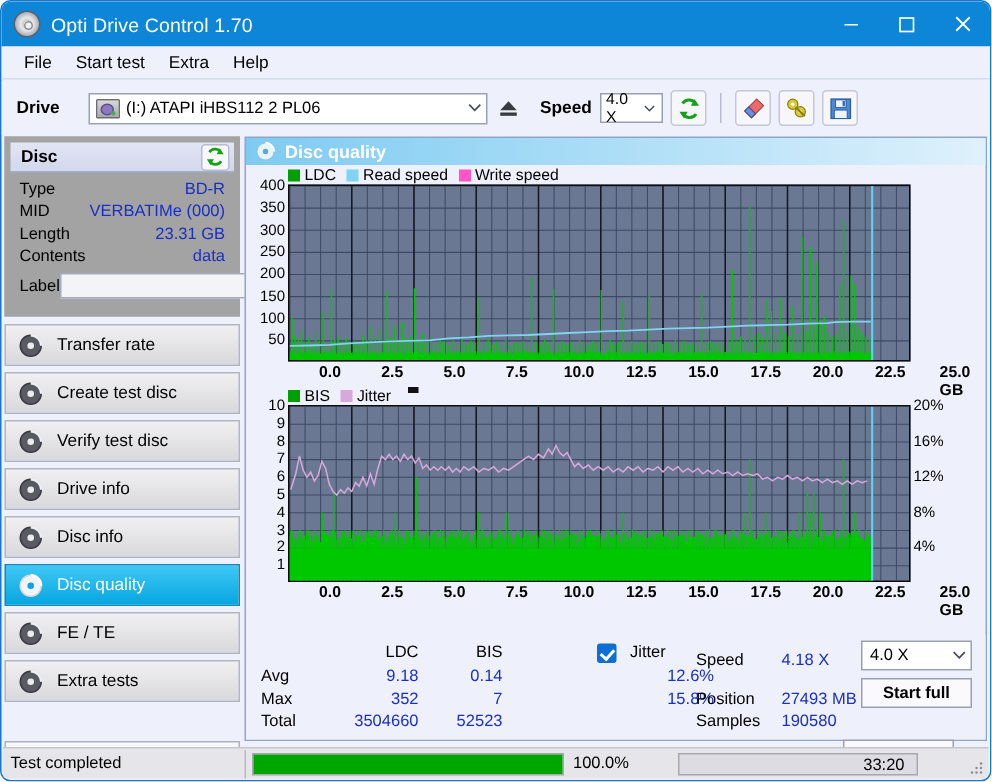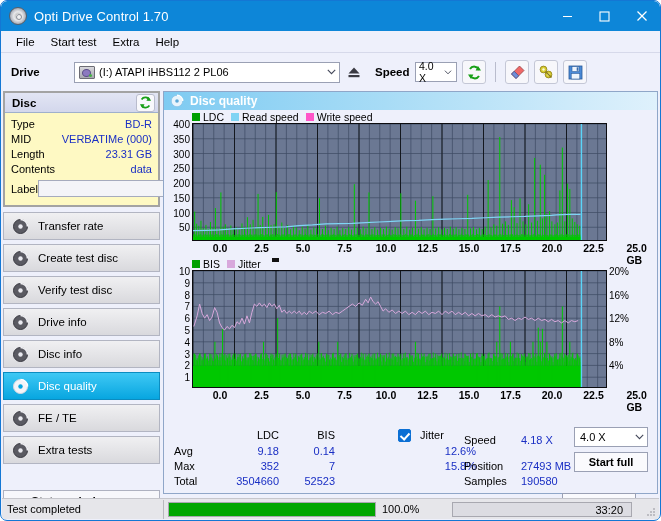--- a/index.html
+++ b/index.html
@@ -67,21 +67,21 @@
   }
 
   
   .drivebar {
     position: absolute; left: 0; top: 53px;
     width: 659px; height: 36px;
     background: #eef0fb;
     display: flex; align-items: center;
   }
   .lbl-bold { font-weight: bold; font-size: 11.5px; color: #000; }
-  .drive-label { margin-left: 10px; width: 63px; }
+  .drive-label { margin-left: 10px; width: 48px; }
   .drive-combo {
     width: 266px; height: 21px; background: #fff;
     border: 1px solid #9aa0b4;
     display: flex; align-items: center;
     font-size: 11px; color: #000;
     position: relative;
   }
   .drive-ico {
     width: 16px; height: 13px; margin: 0 4px 0 4px;
     background: linear-gradient(#d8d8dc, #a8a8b0);
@@ -119,21 +119,21 @@
   .tool-sep {
     width: 1px; height: 20px; background: #b9bccd; margin-left: 9px;
   }
 
   
   .leftpanel {
     position: absolute; left: 2px; top: 90px;
     width: 157px; height: 403px;
   }
   .disc-box {
-    border: 2px solid #a3a3a3; background: #fef9c3;
+    border: 4px solid #a3a3a3; background: #a3a3a3;
   }
   .disc-head {
     height: 20px; background: linear-gradient(#e2e5f4, #d3d7ec);
     display:flex; align-items:center; border-bottom:1px solid #9fb0cc;
   }
   .disc-head-title { font-weight: bold; font-size: 11.5px; margin-left:7px; flex:1;}
   .refresh-btn {
     width: 19px; height: 18px; margin-right: 3px;
     background:#f8f8fc; border:1px solid #b9bccd; border-radius:3px;
     display:flex; align-items:center; justify-content:center;
@@ -259,21 +259,21 @@
   .sb-text {
     width:162px; font-size:11px; padding-left:5px;
     border-right:1px solid #b8b8be; height:19px; display:flex;align-items:center;
   }
   .sb-bar {
     width:208px; height:15px; margin-left:4px; background:#dcdce2;
     border:1px solid #a8a8b0; position:relative;
   }
   .sb-bar-fill { position:absolute;left:0;top:0;bottom:0;background:#00a600;}
   .sb-pct { width:74px; font-size:11px; padding-left:6px; }
-  .sb-time { width:180px; font-size:11px; text-align:right; padding-right:8px;
+  .sb-time { width:160px; font-size:11px; text-align:right; padding-right:8px;
              background:#dcdce2; border:1px solid #a8a8b0; height:15px; line-height:14px;
              margin-left:2px;}
   .grip { position:absolute; right:3px; bottom:2px; width:10px;height:10px;}
 </style>
 </head>
 <body>
 
 <div id="app">
 
   <div class="titlebar">

